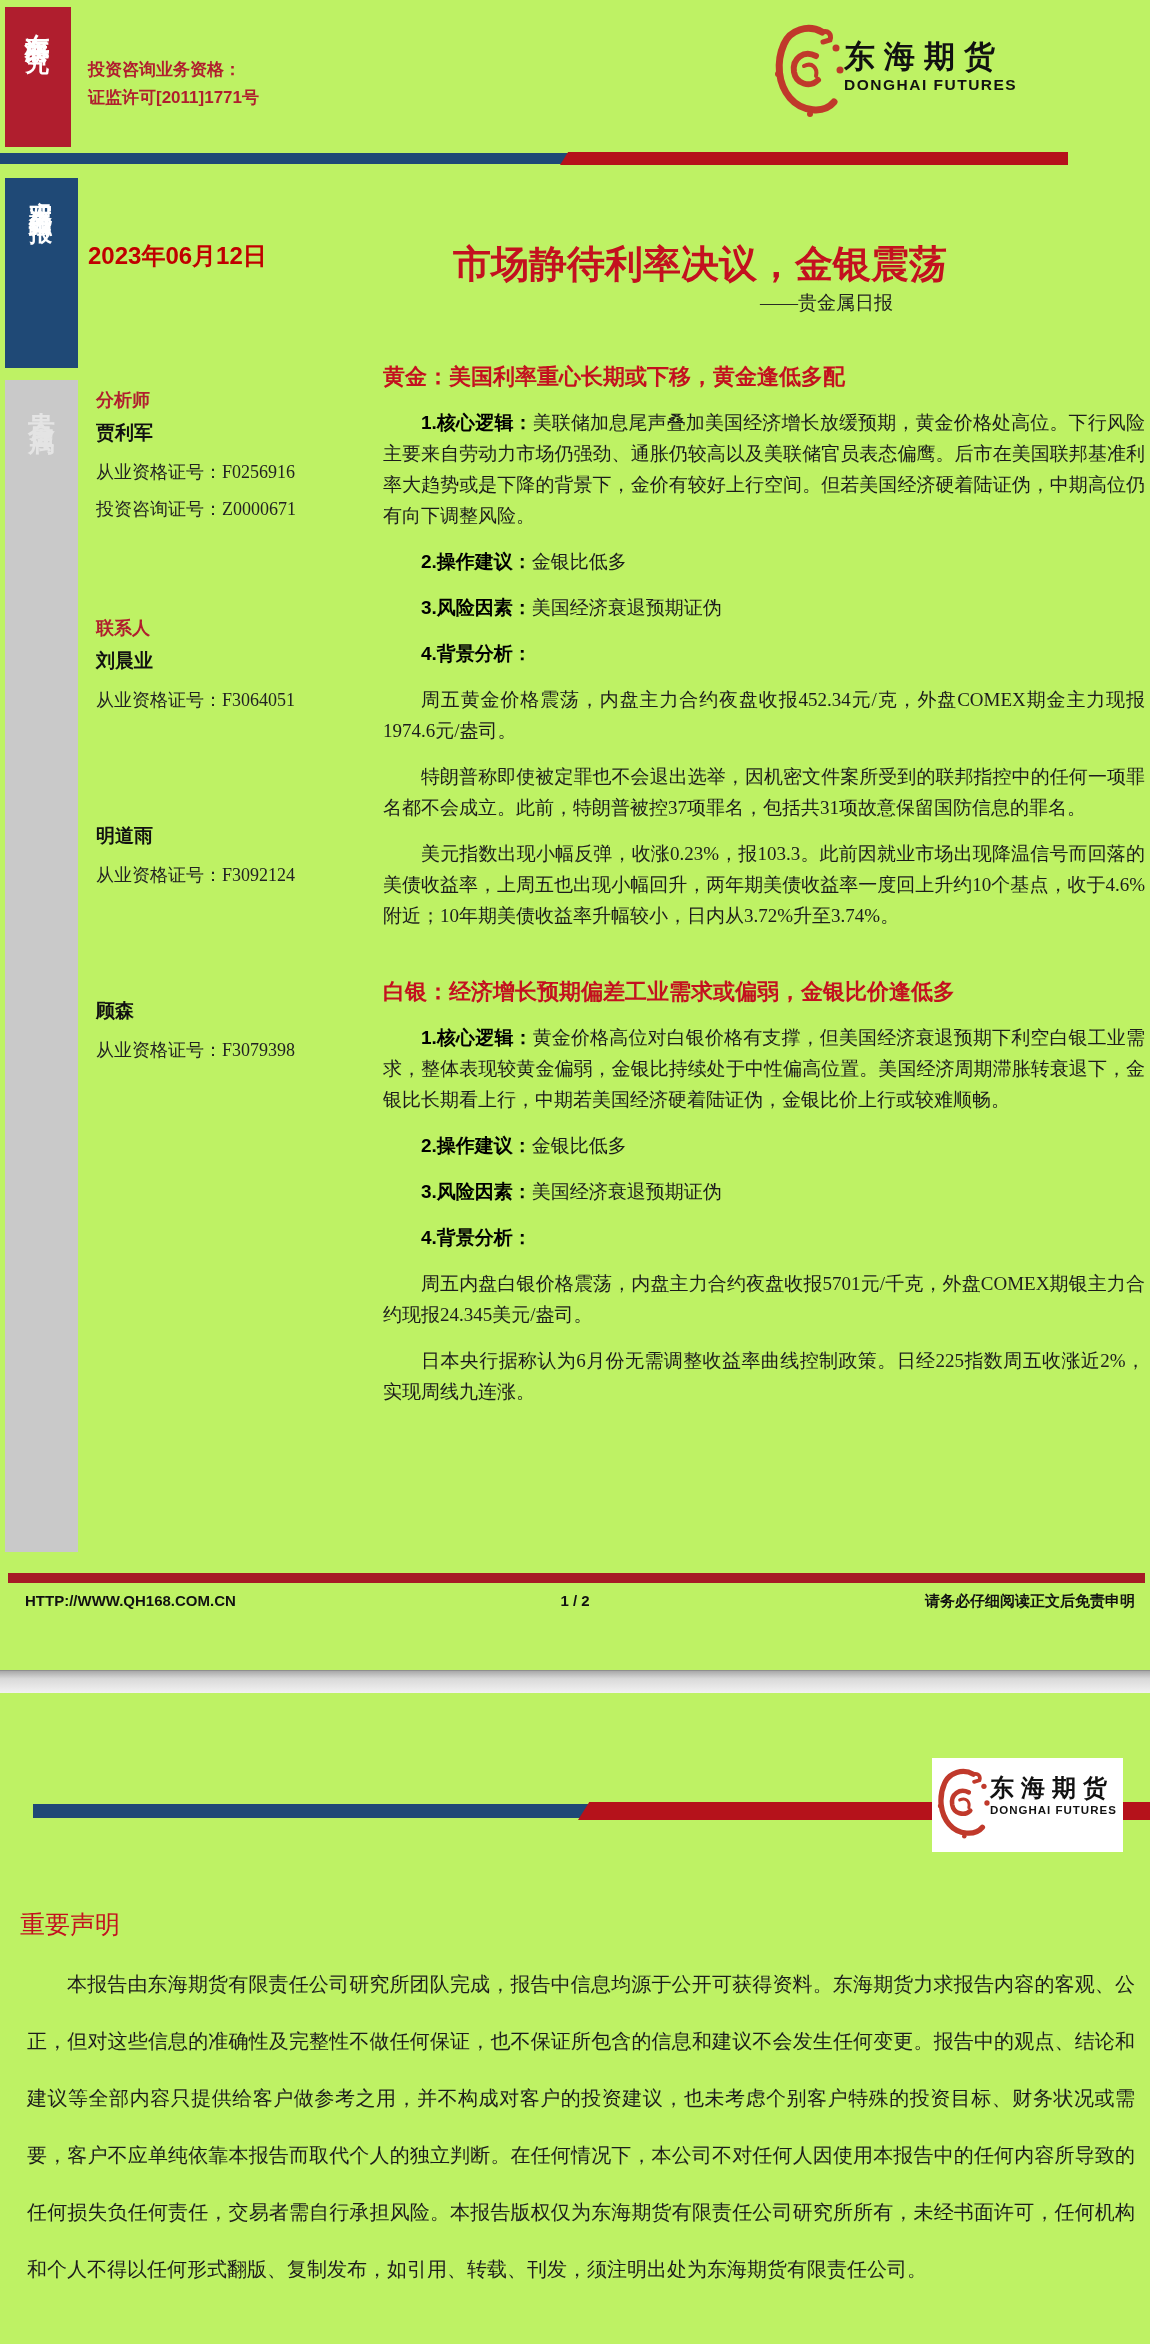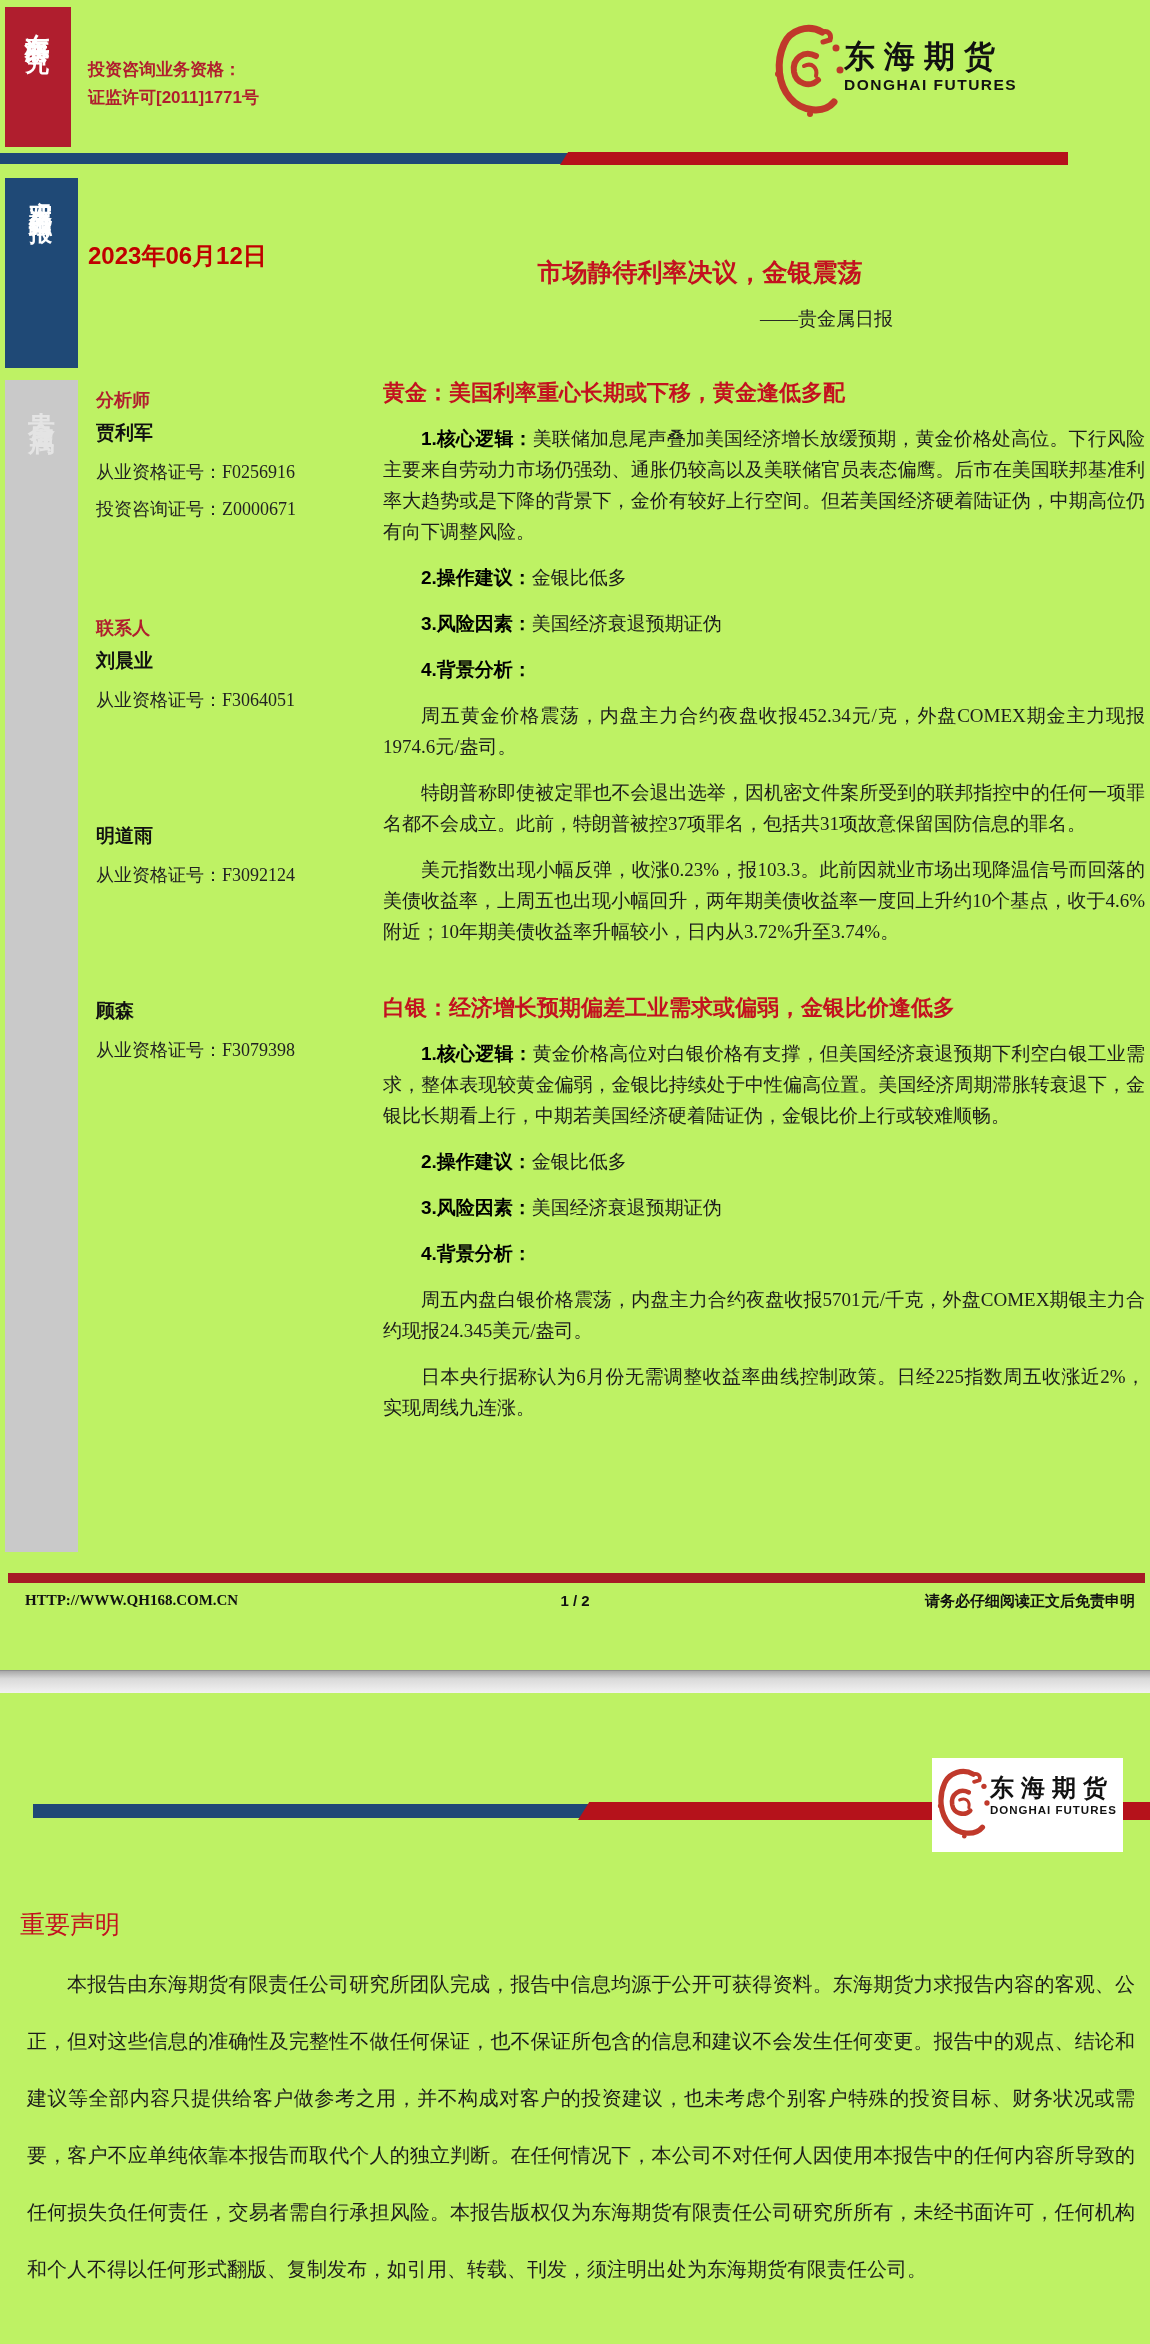--- a/index.html
+++ b/index.html
@@ -50,32 +50,32 @@
   .info-col .cert{margin:0;line-height:37px;color:#222;}
   .gap-contact{margin-top:88px !important;}
   .gap-person{margin-top:104px !important;}
 
   .report-date{position:absolute;left:88px;top:240px;color:#C00000;
                font-family:"Liberation Sans","DejaVu Sans",sans-serif;font-weight:bold;font-size:24px;}
 
   
   .main{position:absolute;left:383px;top:238px;width:762px;}
   .doc-title{font-family:"Liberation Sans","DejaVu Sans",sans-serif;font-weight:bold;
-             color:#C3111F;font-size:25px;line-height:36px;text-align:center;padding-right:128px;margin:16px;}
+             color:#C3111F;font-size:38px;line-height:36px;text-align:center;padding-right:128px;margin:8px;}
   .doc-subtitle{font-size:19px;color:#222;text-align:right;padding-right:252px;margin-top:4px;line-height:26px;}
   .sec-h{font-family:"Liberation Sans","DejaVu Sans",sans-serif;font-weight:bold;
          color:#C3111F;font-size:22px;line-height:30px;margin:46px 0 10px 0;}
   .para{font-size:19px;line-height:31px;margin:15px 0;text-indent:2em;text-align:justify;color:#1c1c1c;}
   .para b{font-family:"Liberation Sans","DejaVu Sans",sans-serif;font-weight:bold;color:#000;}
 
   
   .footer-bar{position:absolute;left:8px;top:1573px;width:1137px;height:10px;background:#A61C26;}
   .footer-row{position:absolute;left:0;top:1592px;width:1150px;height:24px;
               font-family:"Liberation Sans","DejaVu Sans",sans-serif;font-weight:bold;font-size:15px;color:#111;}
-  .footer-row .fl{position:absolute;left:25px;font-family:Liberation Serif, serif;}
+  .footer-row .fl{position:absolute;left:25px;}
   .footer-row .fc{position:absolute;left:0;width:1150px;text-align:center;}
   .footer-row .fr{position:absolute;right:15px;}
 
   
   .page-sep{position:absolute;left:0;top:1670px;width:1150px;height:22px;
             background:linear-gradient(#a8a8a8,#d9d9d9 35%,#f2f2f2);border-top:1px solid #8f8f8f;}
 
   
   .stmt-title{position:absolute;left:20px;top:1908px;color:#C3111F;
               font-family:"Liberation Sans","DejaVu Sans",sans-serif;font-weight:normal;font-size:25px;}

